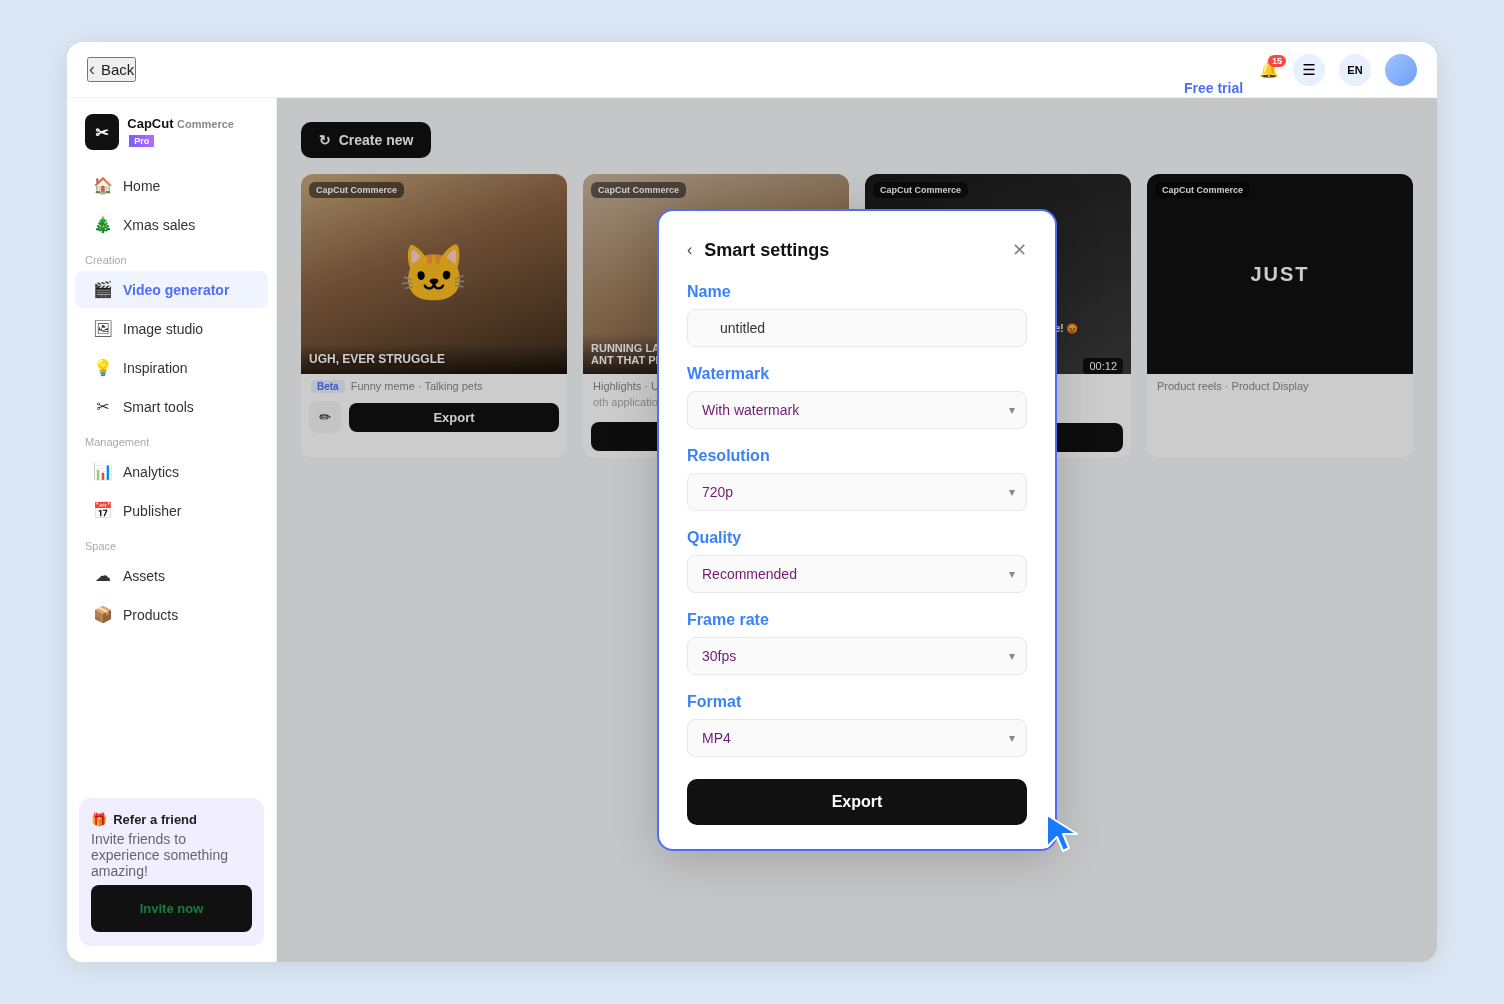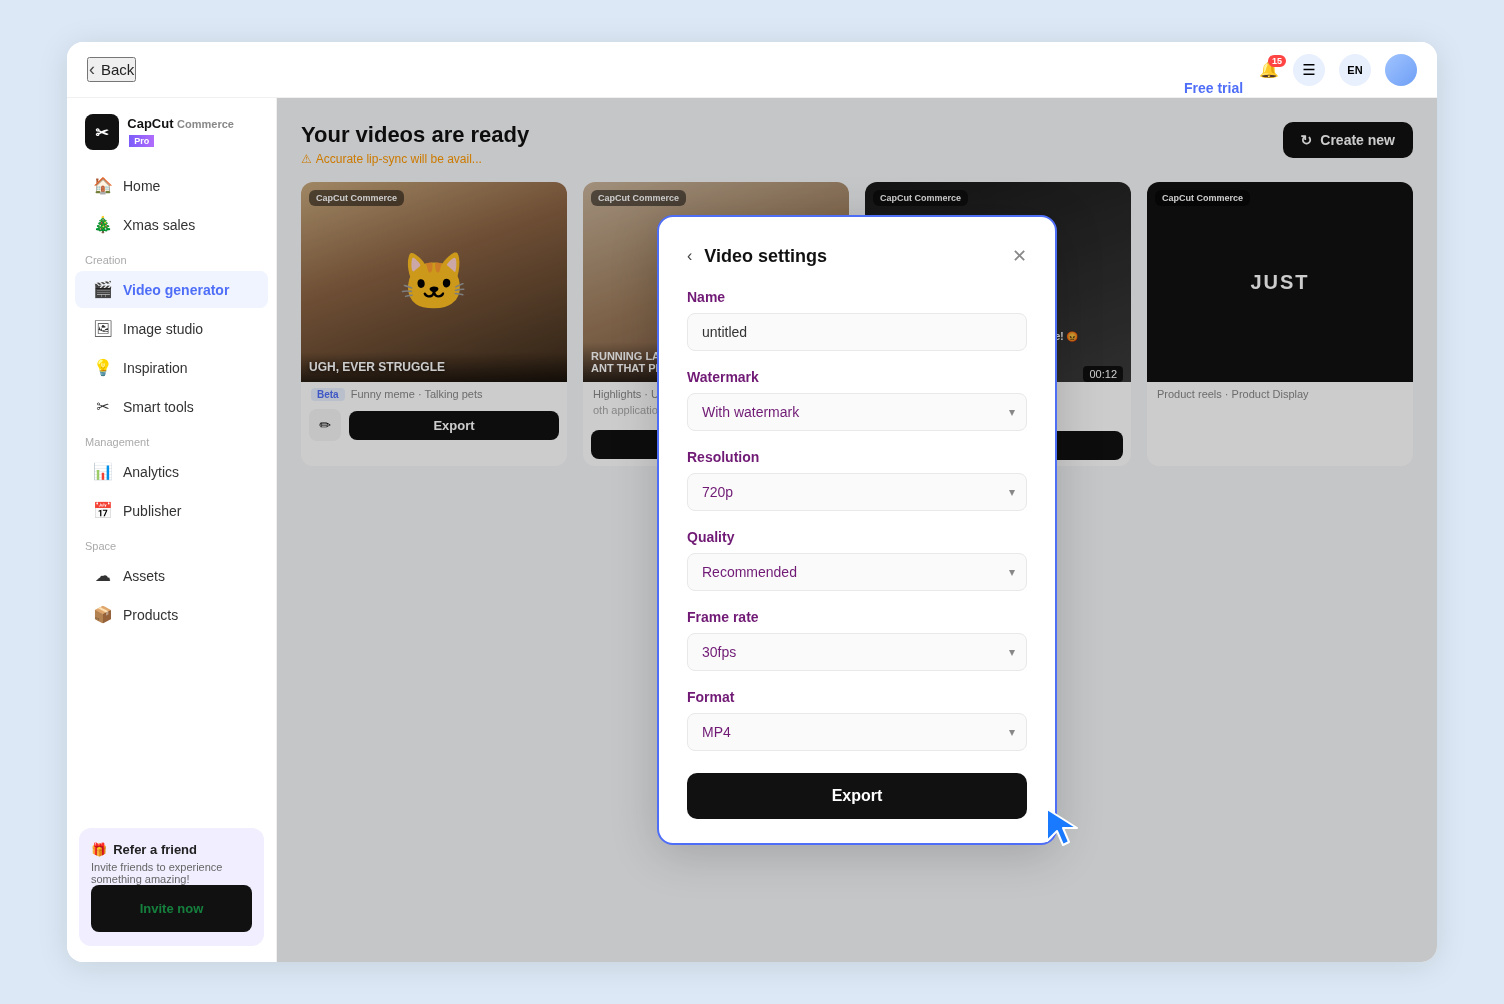--- a/index.html
+++ b/index.html
@@ -193,23 +193,23 @@
     .refer-title {
       font-size: 13px;
       font-weight: 700;
       color: #222;
       display: flex;
       align-items: center;
       gap: 6px;
       margin-bottom: 4px;
     }
     .refer-desc {
-      font-size: 11px;
+      font-size: 14px;
       color: #666;
-      margin-bottom: 0;
+      margin-bottom: 6px;
     }
     .invite-btn {
       background: #111;
       color: #15803d;
       border: none;
       border-radius: 8px;
       padding: 16px 0;
       width: 100%;
       font-size: 13px;
       font-weight: 600;
@@ -420,29 +420,29 @@
       font-size: 18px;
       color: #888;
       background: none;
       border: none;
       padding: 0;
     }
     .form-field {
       margin-bottom: 18px;
     }
     .form-label {
-      font-size: 14px;
+      font-size: 16px;
       font-weight: 600;
-      color: #701a75;
+      color: #3b82f6;
       margin-bottom: 8px;
       display: block;
     }
     .form-input {
       width: 100%;
-      padding: 10px 14px;
+      padding: 10px 32px;
       border: 1px solid #e8e8e8;
       border-radius: 8px;
       font-size: 14px;
       color: #333;
       background: #fafafa;
       outline: none;
     }
     .form-select {
       width: 100%;
       padding: 10px 14px;
@@ -567,27 +567,20 @@
           <span>🎁</span>
           <span>Refer a friend</span>
         </div>
         <div class="refer-desc">Invite friends to experience something amazing!</div>
         <button class="invite-btn">Invite now</button>
       </div>
     </div>
 
     <div class="content-area">
       <div class="content-header">
-        <div>
-          <div class="page-title">Your videos are ready</div>
-          <div class="lip-sync-notice">
-            <span>⚠</span>
-            <span>Accurate lip-sync will be avail...</span>
-          </div>
-        </div>
         <button class="create-new-btn">
           <span>↻</span>
           <span>Create new</span>
         </button>
       </div>
 
       <div class="video-grid">
 
         <div class="video-card">
           <div style="position:relative;">
@@ -658,21 +651,21 @@
             <span>Product reels · Product Display</span>
           </div>
         </div>
 
       </div>
 
       <div class="modal-overlay">
         <div class="modal">
           <div class="modal-header">
             <button class="modal-back-btn">‹</button>
-            <span class="modal-title">Video settings</span>
+            <span class="modal-title">Smart settings</span>
             <button class="modal-close-btn">✕</button>
           </div>
 
           
           <div class="form-field">
             <label class="form-label">Name</label>
             <input class="form-input" type="text" value="untitled" style="">
           </div>
 
           

